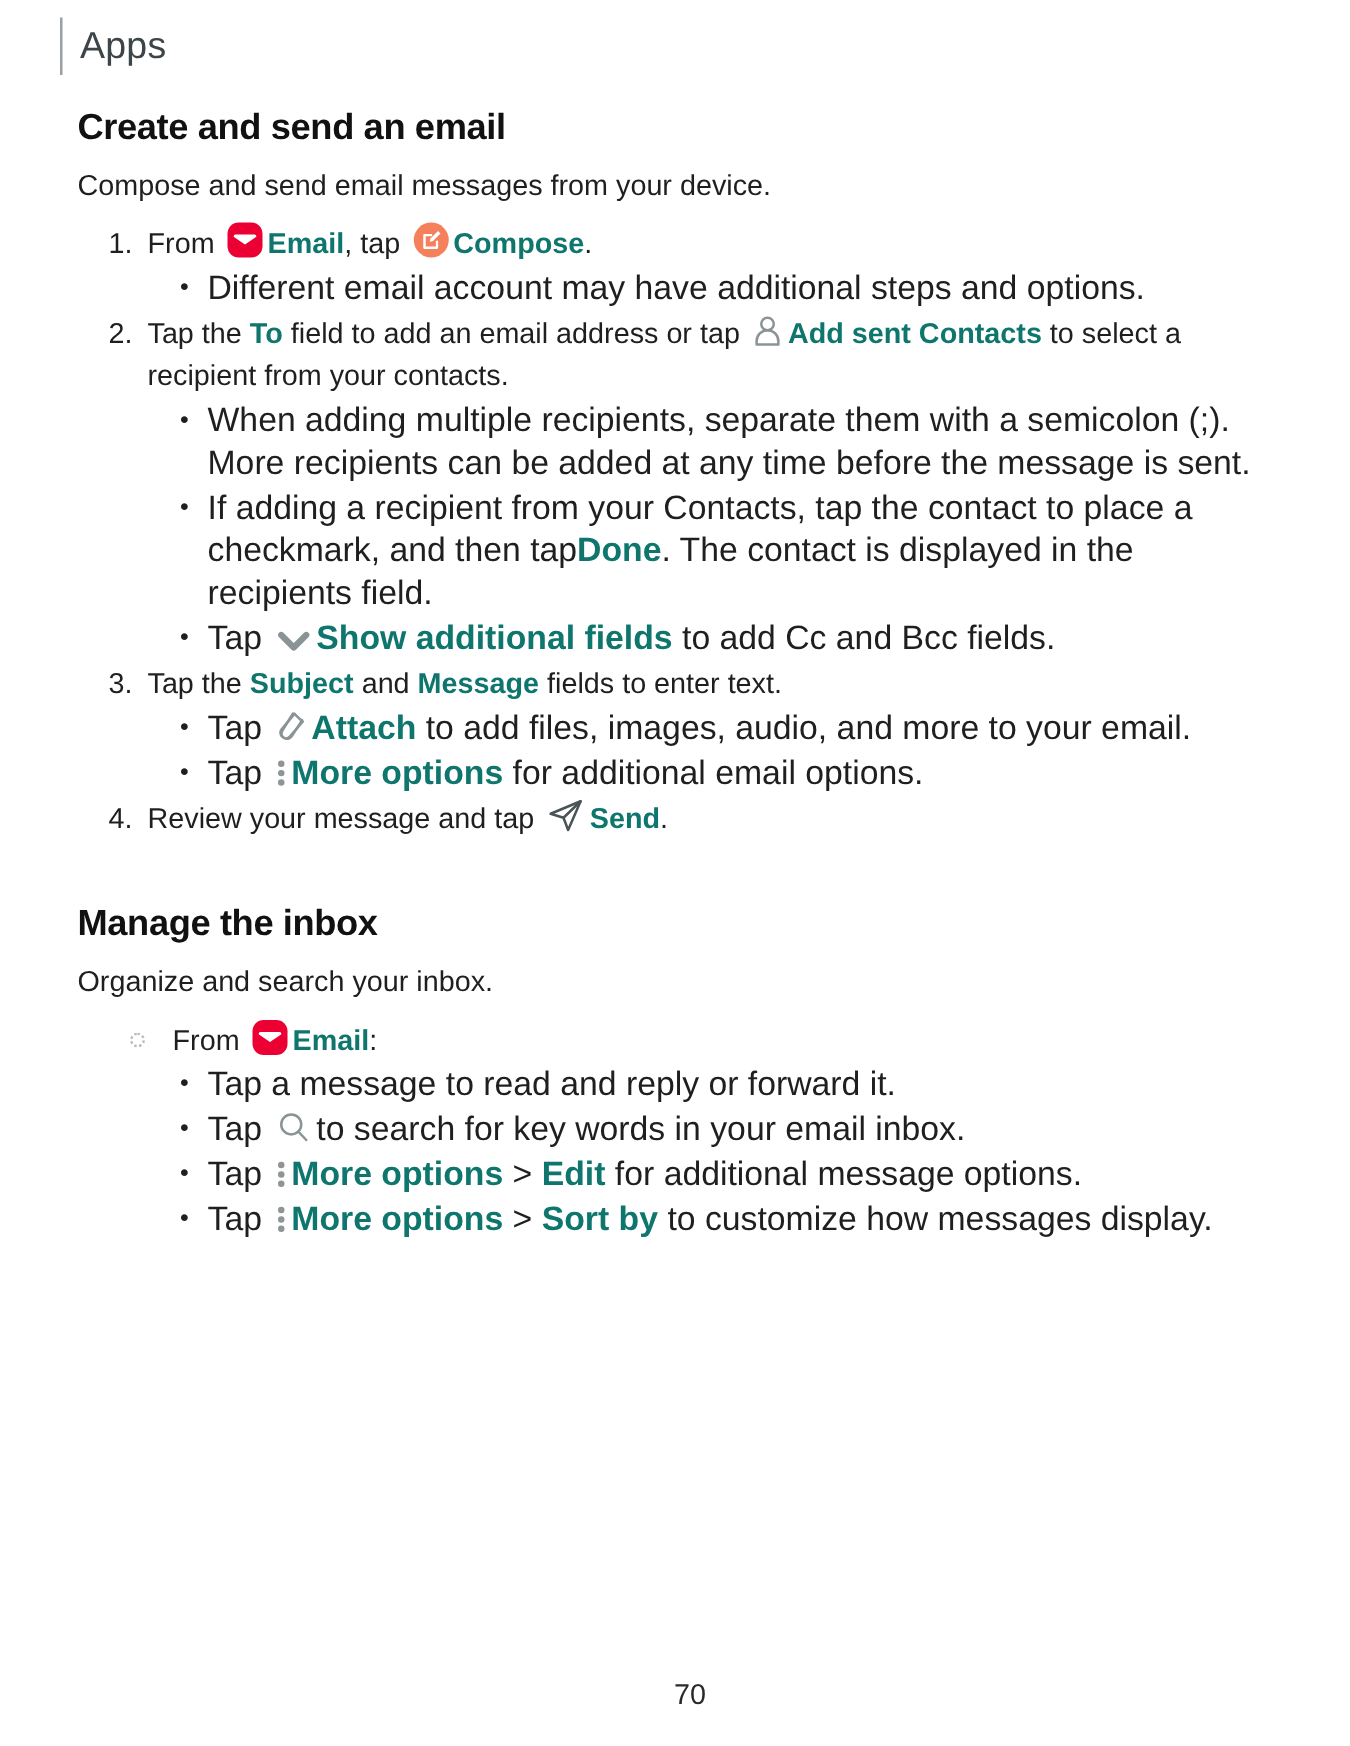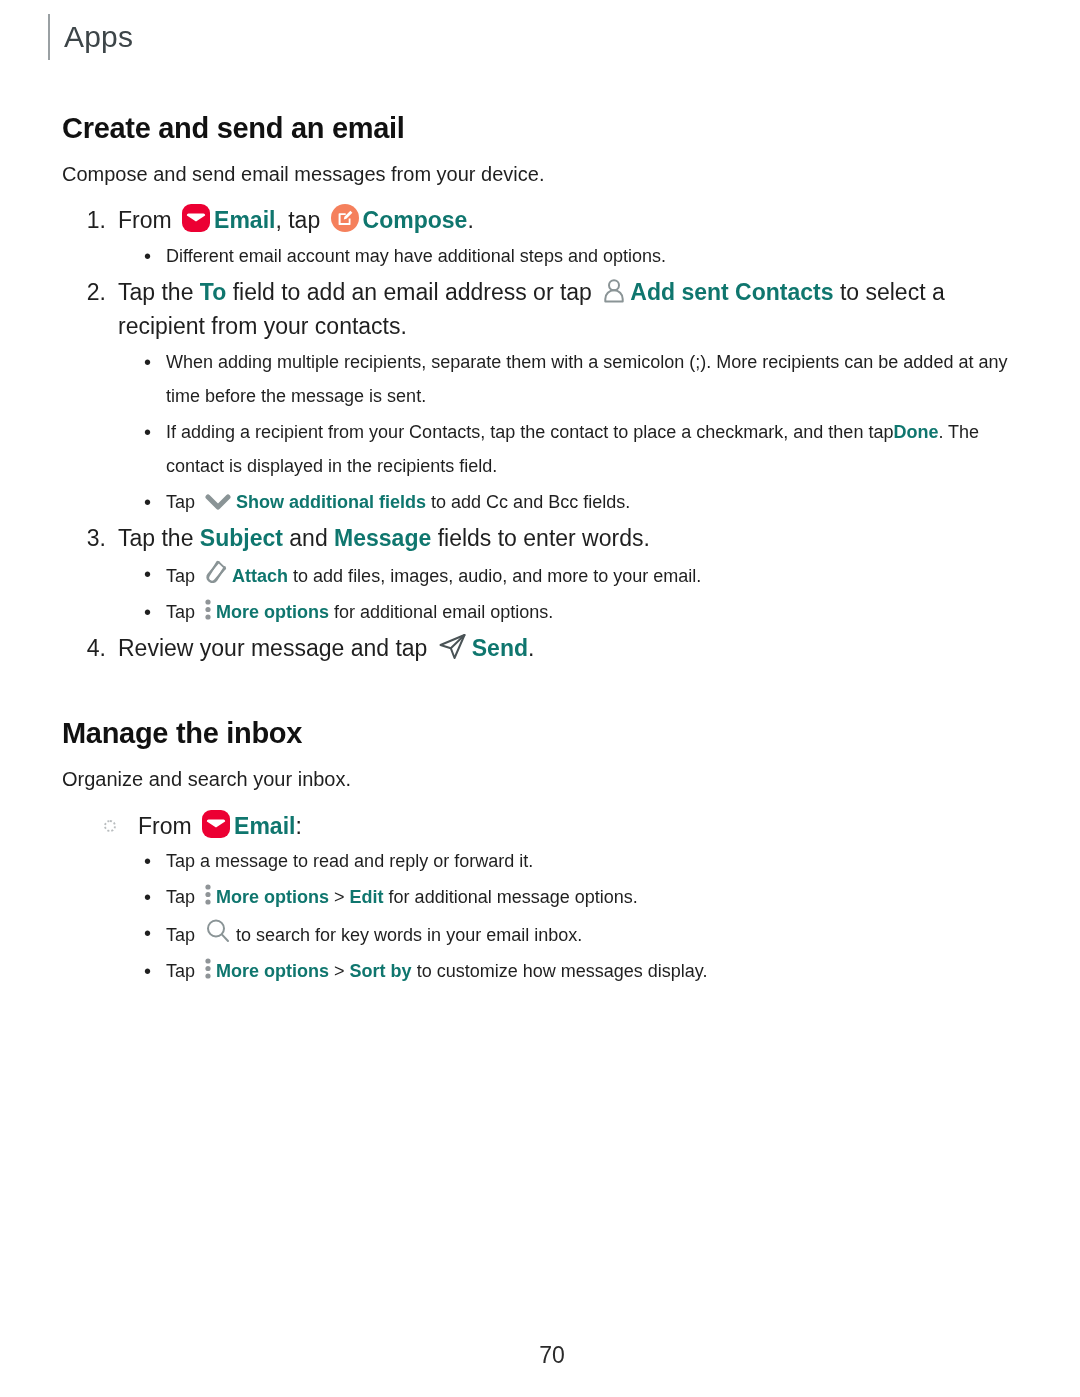--- a/index.html
+++ b/index.html
@@ -43,39 +43,39 @@
     font-size: 30px;
     font-weight: 400;
     color: #3d4548;
     letter-spacing: 0.2px;
     line-height: 46px;
   }
 
   
   .content {
     position: absolute;
-    top: 112px;
+    top: 86px;
     left: 62px;
     width: 960px;
   }
 
   h2.section-title {
     font-size: 29px;
     font-weight: 700;
     color: #111111;
     margin: 0 0 14px 0;
     letter-spacing: -0.3px;
     font-family: "Liberation Sans", sans-serif;
   }
   .section-title.second {
     margin-top: 52px;
   }
 
   p.lead {
-    font-size: 20px;
+    font-size: 23px;
     line-height: 30px;
     margin: 0 0 14px 0;
     color: #1f1f1f;
     font-weight: 400;
   }
 
   
   .steps { margin: 0; padding: 0; list-style: none; }
   .step {
     position: relative;
@@ -96,21 +96,21 @@
   }
 
   
   ul.bullets {
     margin: 0;
     padding: 0;
     list-style: none;
   }
   .bullet {
     position: relative;
-    font-size: 18px;
+    font-size: 27px;
     line-height: 34px;
     color: #1f1f1f;
     padding-left: 30px;
     margin-bottom: 2px;
   }
   .bullet::before {
     content: "\2022";
     position: absolute;
     left: 8px;
     top: 0;
@@ -225,21 +225,21 @@
           </svg></span><b>Show additional fields</b>
           <span>to add Cc and Bcc fields.</span>
         </li>
       </ul>
 
       <li class="step">
         <span class="step-num">3.</span><span>Tap the</span>
         <b>Subject</b>
         <span>and</span>
         <b>Message</b>
-        <span>fields to enter words.</span>
+        <span>fields to enter text.</span>
       </li>
 
       <ul class="bullets indent-3">
         <li class="bullet">
           <span>Tap</span>
           <span class="ic"><svg width="26" height="30" viewBox="0 0 26 30">
             <path d="M18.5 7.5 L8.2 19.8 a4.4 4.4 0 0 0 6.7 5.7 L25 13.8" fill="none" stroke="#8A9496" stroke-width="2" stroke-linecap="round" transform="translate(-3,-2) rotate(-8 13 15)"></path>
             <path d="M15.6 5.1 L5.3 17.4 a4.4 4.4 0 0 0 6.7 5.7 L22.1 11.4" fill="none" stroke="#8A9496" stroke-width="2" stroke-linecap="round" transform="translate(0,0)"></path>
             <line x1="15.6" y1="5.1" x2="22.1" y2="11.4" stroke="#8A9496" stroke-width="2" stroke-linecap="round"></line>
           </svg></span><b>Attach</b>
@@ -276,36 +276,36 @@
           <path d="M7.5 10.5 h15 a1.6 1.6 0 0 1 1.6 1.6 v0.3 l-9.1 6.2 l-9.1 -6.2 v-0.3 a1.6 1.6 0 0 1 1.6 -1.6 z" fill="#ffffff"></path>
         </svg></span><b>Email</b><span>:</span>
       </li>
     </ul>
 
     <ul class="bullets indent-1">
       <li class="bullet">Tap a message to read and reply or forward it.</li>
 
       <li class="bullet">
         <span>Tap</span>
+        <span class="ic"><svg width="30" height="30" viewBox="0 0 30 30">
+          <circle cx="13" cy="12.5" r="8" fill="none" stroke="#8A9496" stroke-width="2"></circle>
+          <line x1="18.8" y1="18.4" x2="25" y2="25" stroke="#8A9496" stroke-width="2" stroke-linecap="round"></line>
+        </svg></span><span>to search for key words in your email inbox.</span>
+      </li>
+
+      <li class="bullet">
+        <span>Tap</span>
         <span class="ic"><svg width="10" height="28" viewBox="0 0 10 28">
           <circle cx="5" cy="7" r="2.6" fill="#8f9497"></circle>
           <circle cx="5" cy="14.5" r="2.6" fill="#8f9497"></circle>
           <circle cx="5" cy="22" r="2.6" fill="#8f9497"></circle>
         </svg></span><b>More options</b>
         <span>&gt;</span>
         <b>Edit</b>
         <span>for additional message options.</span>
-      </li>
-
-      <li class="bullet">
-        <span>Tap</span>
-        <span class="ic"><svg width="30" height="30" viewBox="0 0 30 30">
-          <circle cx="13" cy="12.5" r="8" fill="none" stroke="#8A9496" stroke-width="2"></circle>
-          <line x1="18.8" y1="18.4" x2="25" y2="25" stroke="#8A9496" stroke-width="2" stroke-linecap="round"></line>
-        </svg></span><span>to search for key words in your email inbox.</span>
       </li>
 
       <li class="bullet">
         <span>Tap</span>
         <span class="ic"><svg width="10" height="28" viewBox="0 0 10 28">
           <circle cx="5" cy="7" r="2.6" fill="#8f9497"></circle>
           <circle cx="5" cy="14.5" r="2.6" fill="#8f9497"></circle>
           <circle cx="5" cy="22" r="2.6" fill="#8f9497"></circle>
         </svg></span><b>More options</b>
         <span>&gt;</span>

